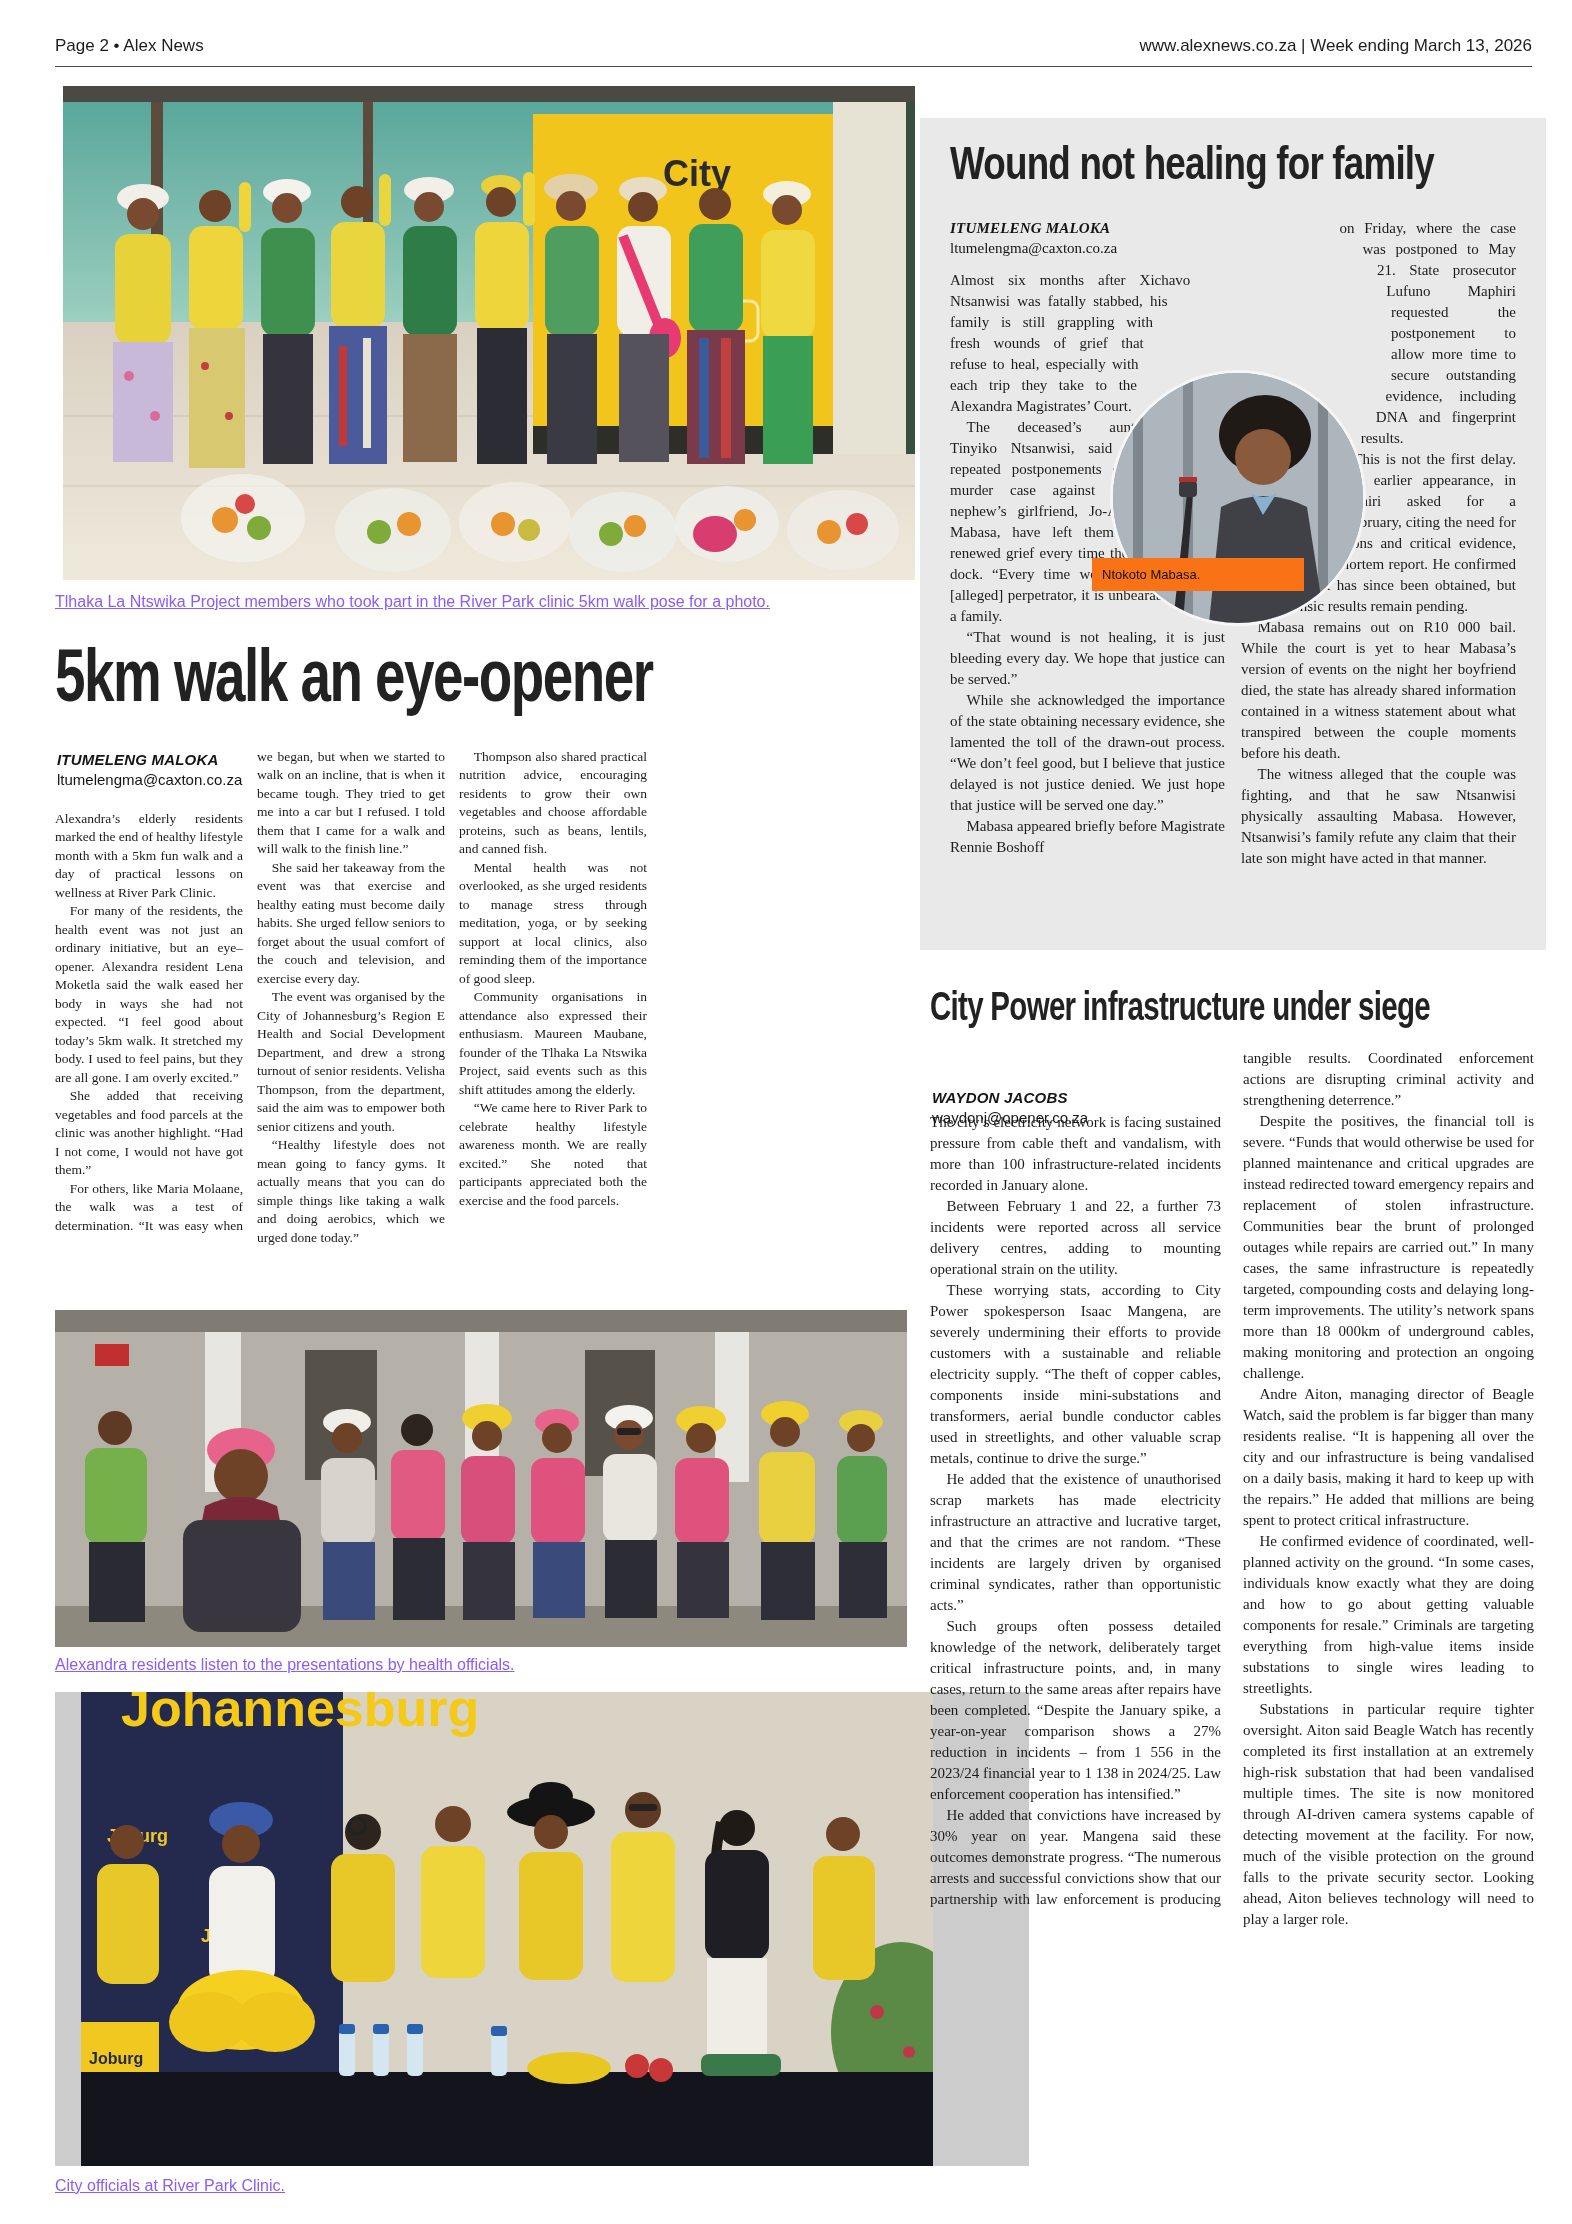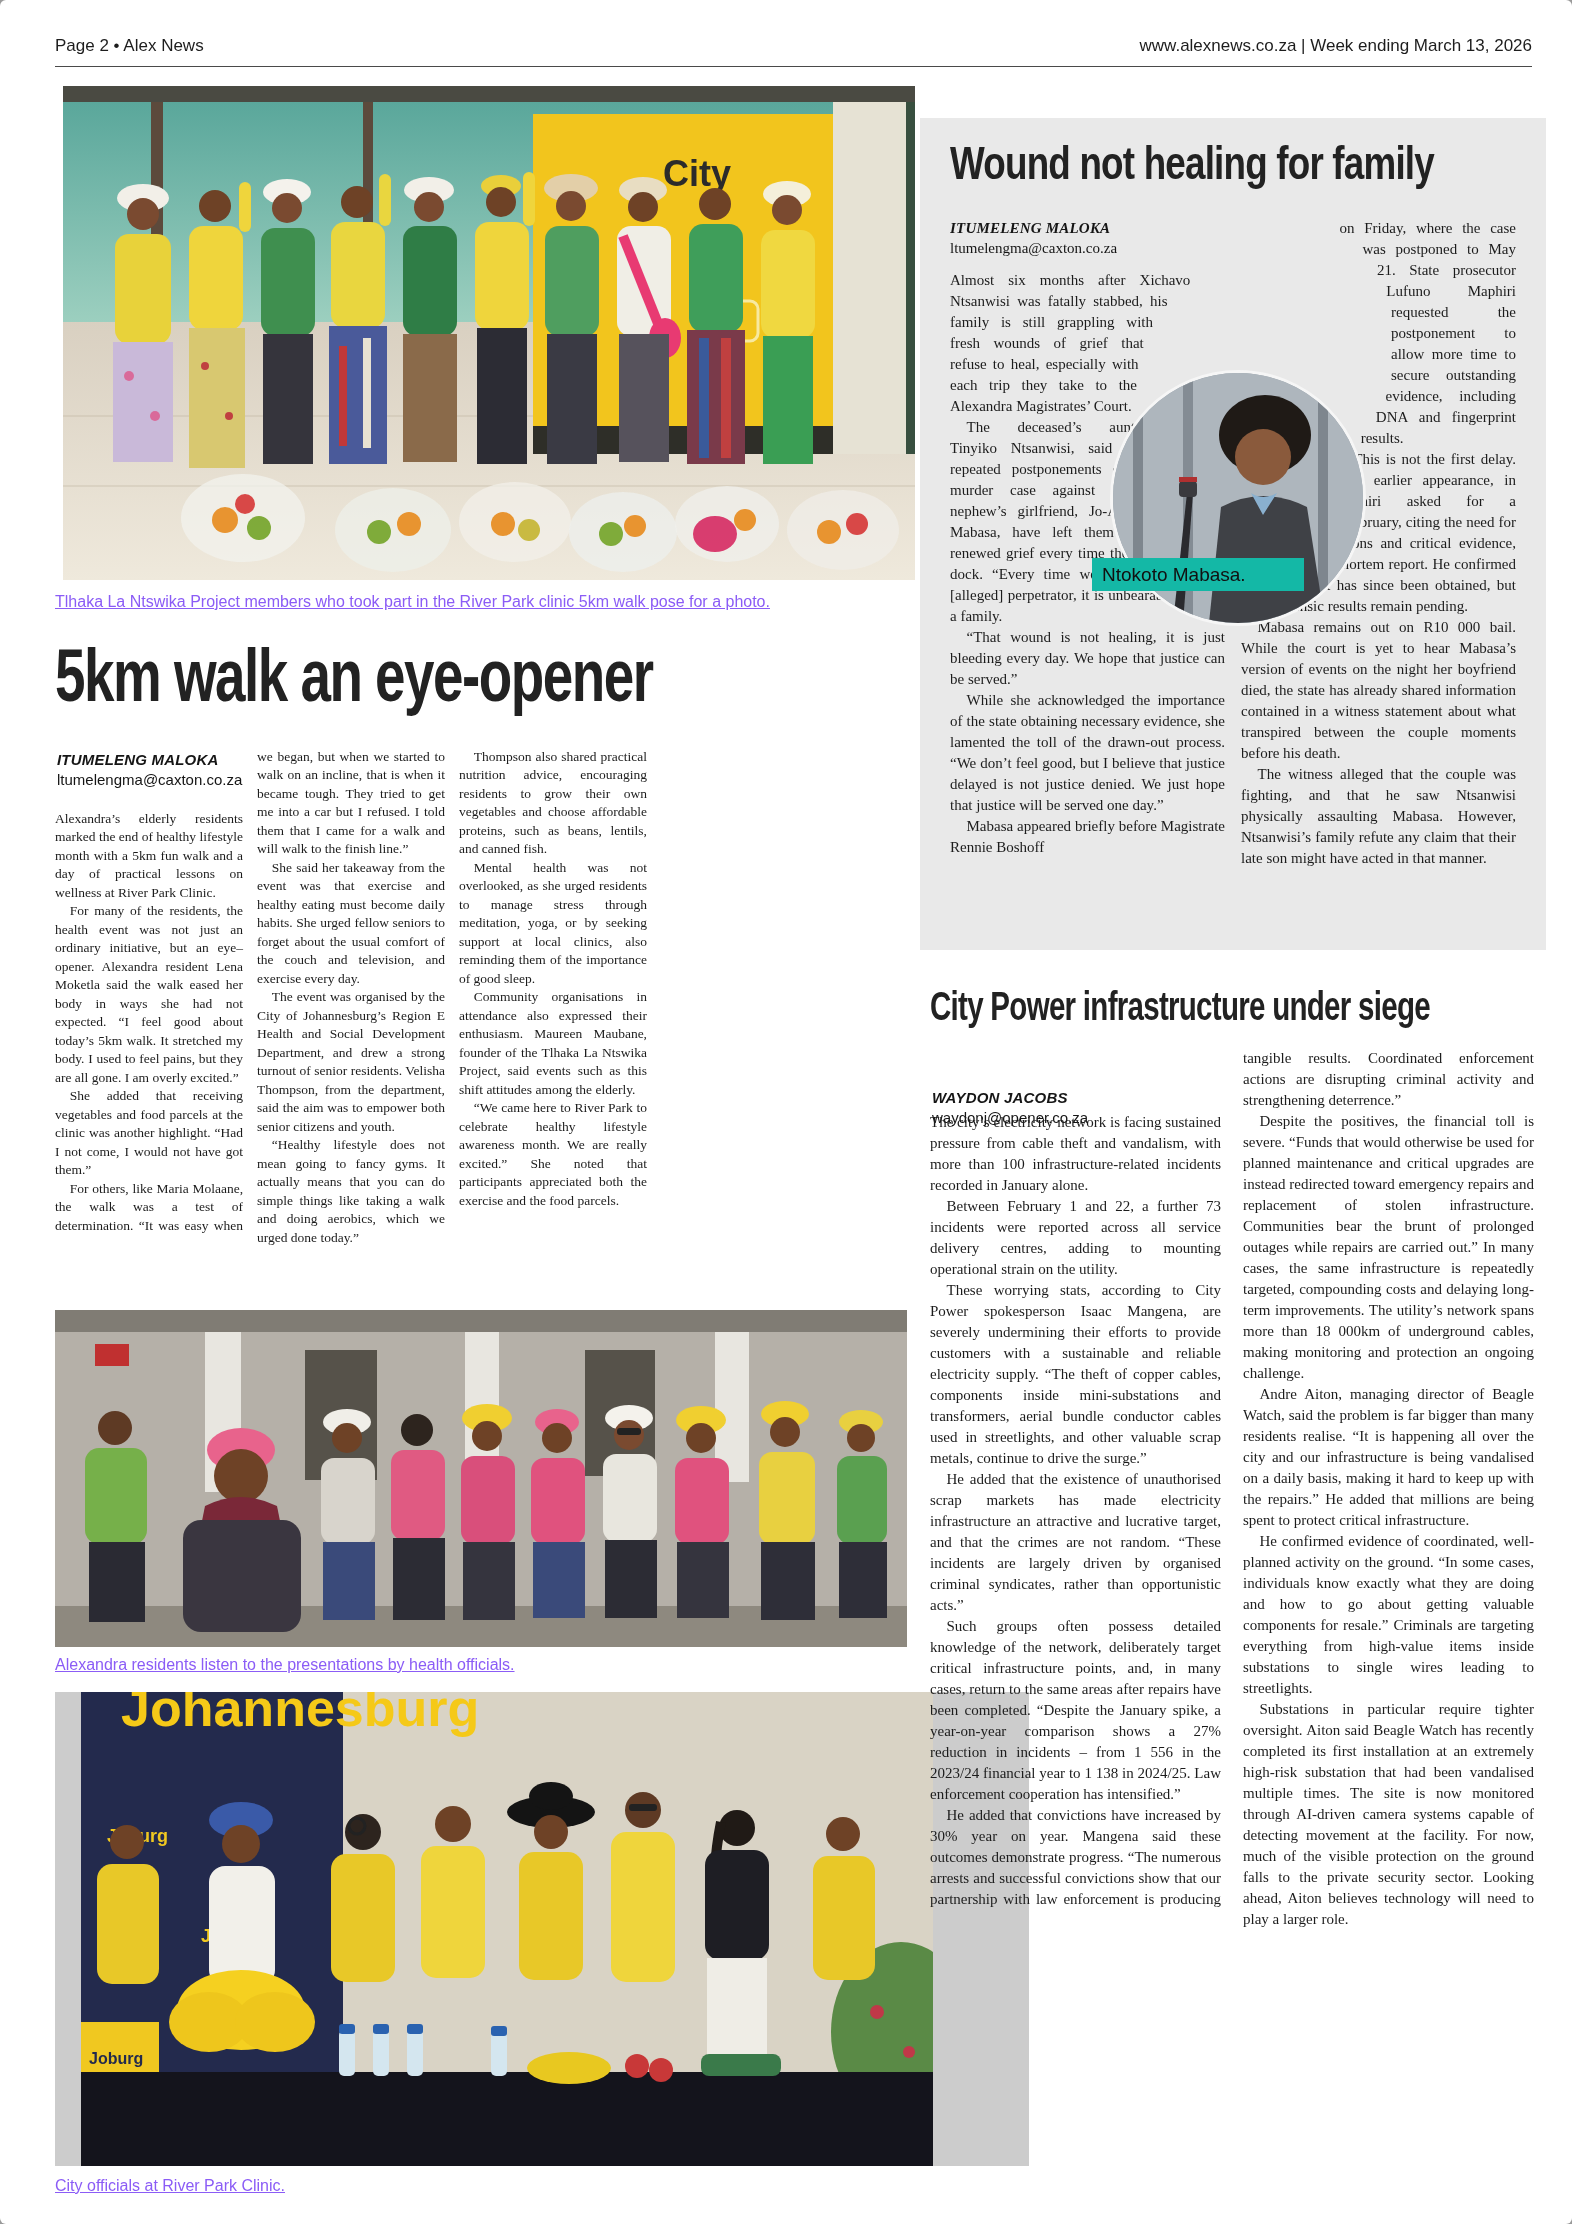--- a/index.html
+++ b/index.html
@@ -1,17 +1,17 @@
 <!DOCTYPE html>
 <html><head>
 <meta charset="utf-8">
 <style>
   html,body{margin:0;padding:0;background:#9a9a9a;}
   .page{position:relative;width:1572px;height:2224px;background:#ffffff;overflow:hidden;
-        font-family:"Liberation Sans",sans-serif;color:#1a1a1a;border-radius:6px;}
+        font-family:"Liberation Sans",sans-serif;color:#1a1a1a;}
   .abs{position:absolute;}
 
   
   .masthead{left:55px;top:36px;width:1477px;height:26px;font-size:17px;color:#1d1d1d;}
   .masthead .right{position:absolute;right:0;top:0;}
   .rule{left:55px;top:66px;width:1477px;height:0;border-top:1.6px solid #4a4a4a;}
 
   
   .photo{overflow:hidden;background:#ccc;}
   .caption{font-size:16px;line-height:1.25;color:#8b5cf6;text-decoration:underline;}
@@ -46,22 +46,22 @@
   
   .wound-box{left:920px;top:118px;width:626px;height:832px;background:#e9e9e9;overflow:hidden;}
   .wound-cols{position:absolute;left:30px;top:100px;width:566px;height:716px;display:flex;gap:16px;overflow:hidden;}
   .wound-col{width:275px;font-size:15px;line-height:1.4;}
   .cut-right{float:right;width:100px;height:255px;margin-top:100px;
              shape-outside:circle(128px at 140px 125px);}
   .cut-left{float:left;width:150px;height:250px;margin-top:152px;
             shape-outside:circle(128px at 24px 125px);}
   .inset-photo{position:absolute;left:190px;top:252px;width:250px;height:250px;border-radius:50%;
                overflow:hidden;border:3px solid #f6f6f6;z-index:2;background:#9aa4ad;}
-  .inset-label{position:absolute;left:172px;top:440px;width:212px;height:33px;background:#14b8a6;
-               z-index:3;font-size:19px;line-height:33px;padding-left:10px;box-sizing:border-box;color:#111;}
+  .inset-label{position:absolute;left:172px;top:440px;width:212px;height:33px;background:#f97316;
+               z-index:3;font-size:13px;line-height:33px;padding-left:10px;box-sizing:border-box;color:#111;}
 </style>
 </head>
 <body>
 
 <div class="page">
 
   <div class="abs masthead">
     <span>Page 2 • Alex News</span>
     <span class="right">www.alexnews.co.za | Week ending March 13, 2026</span>
   </div>

